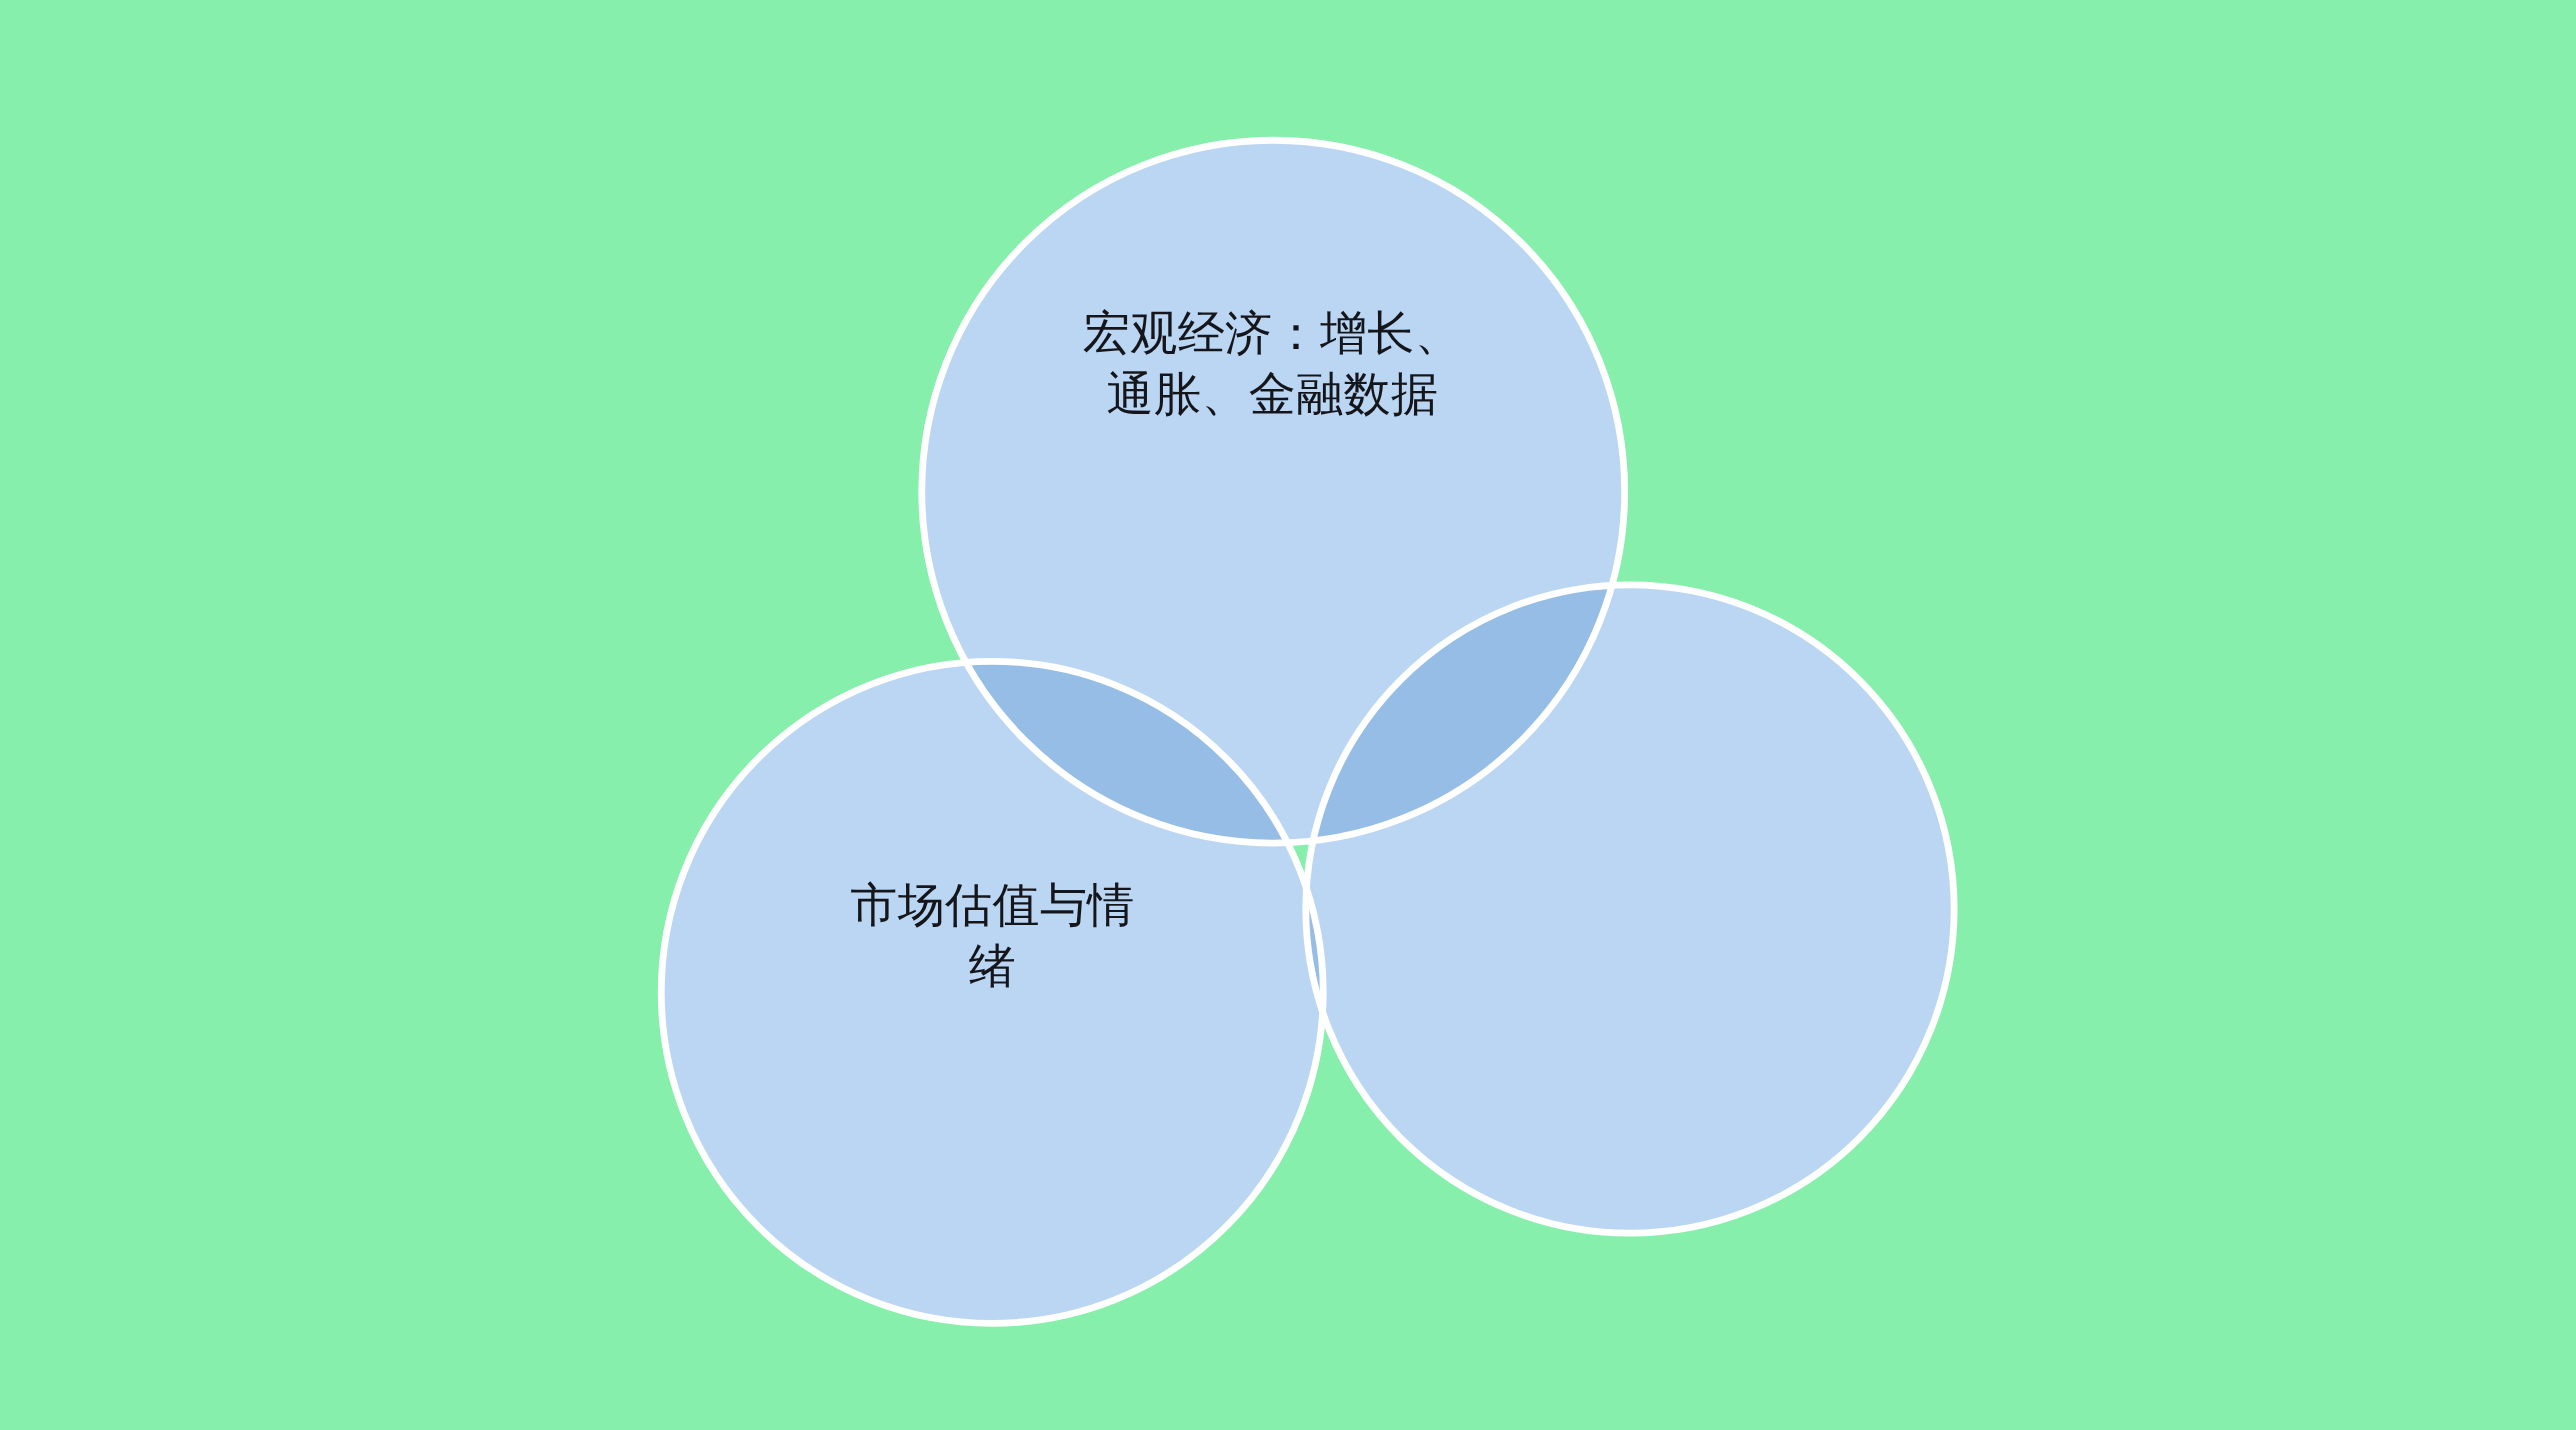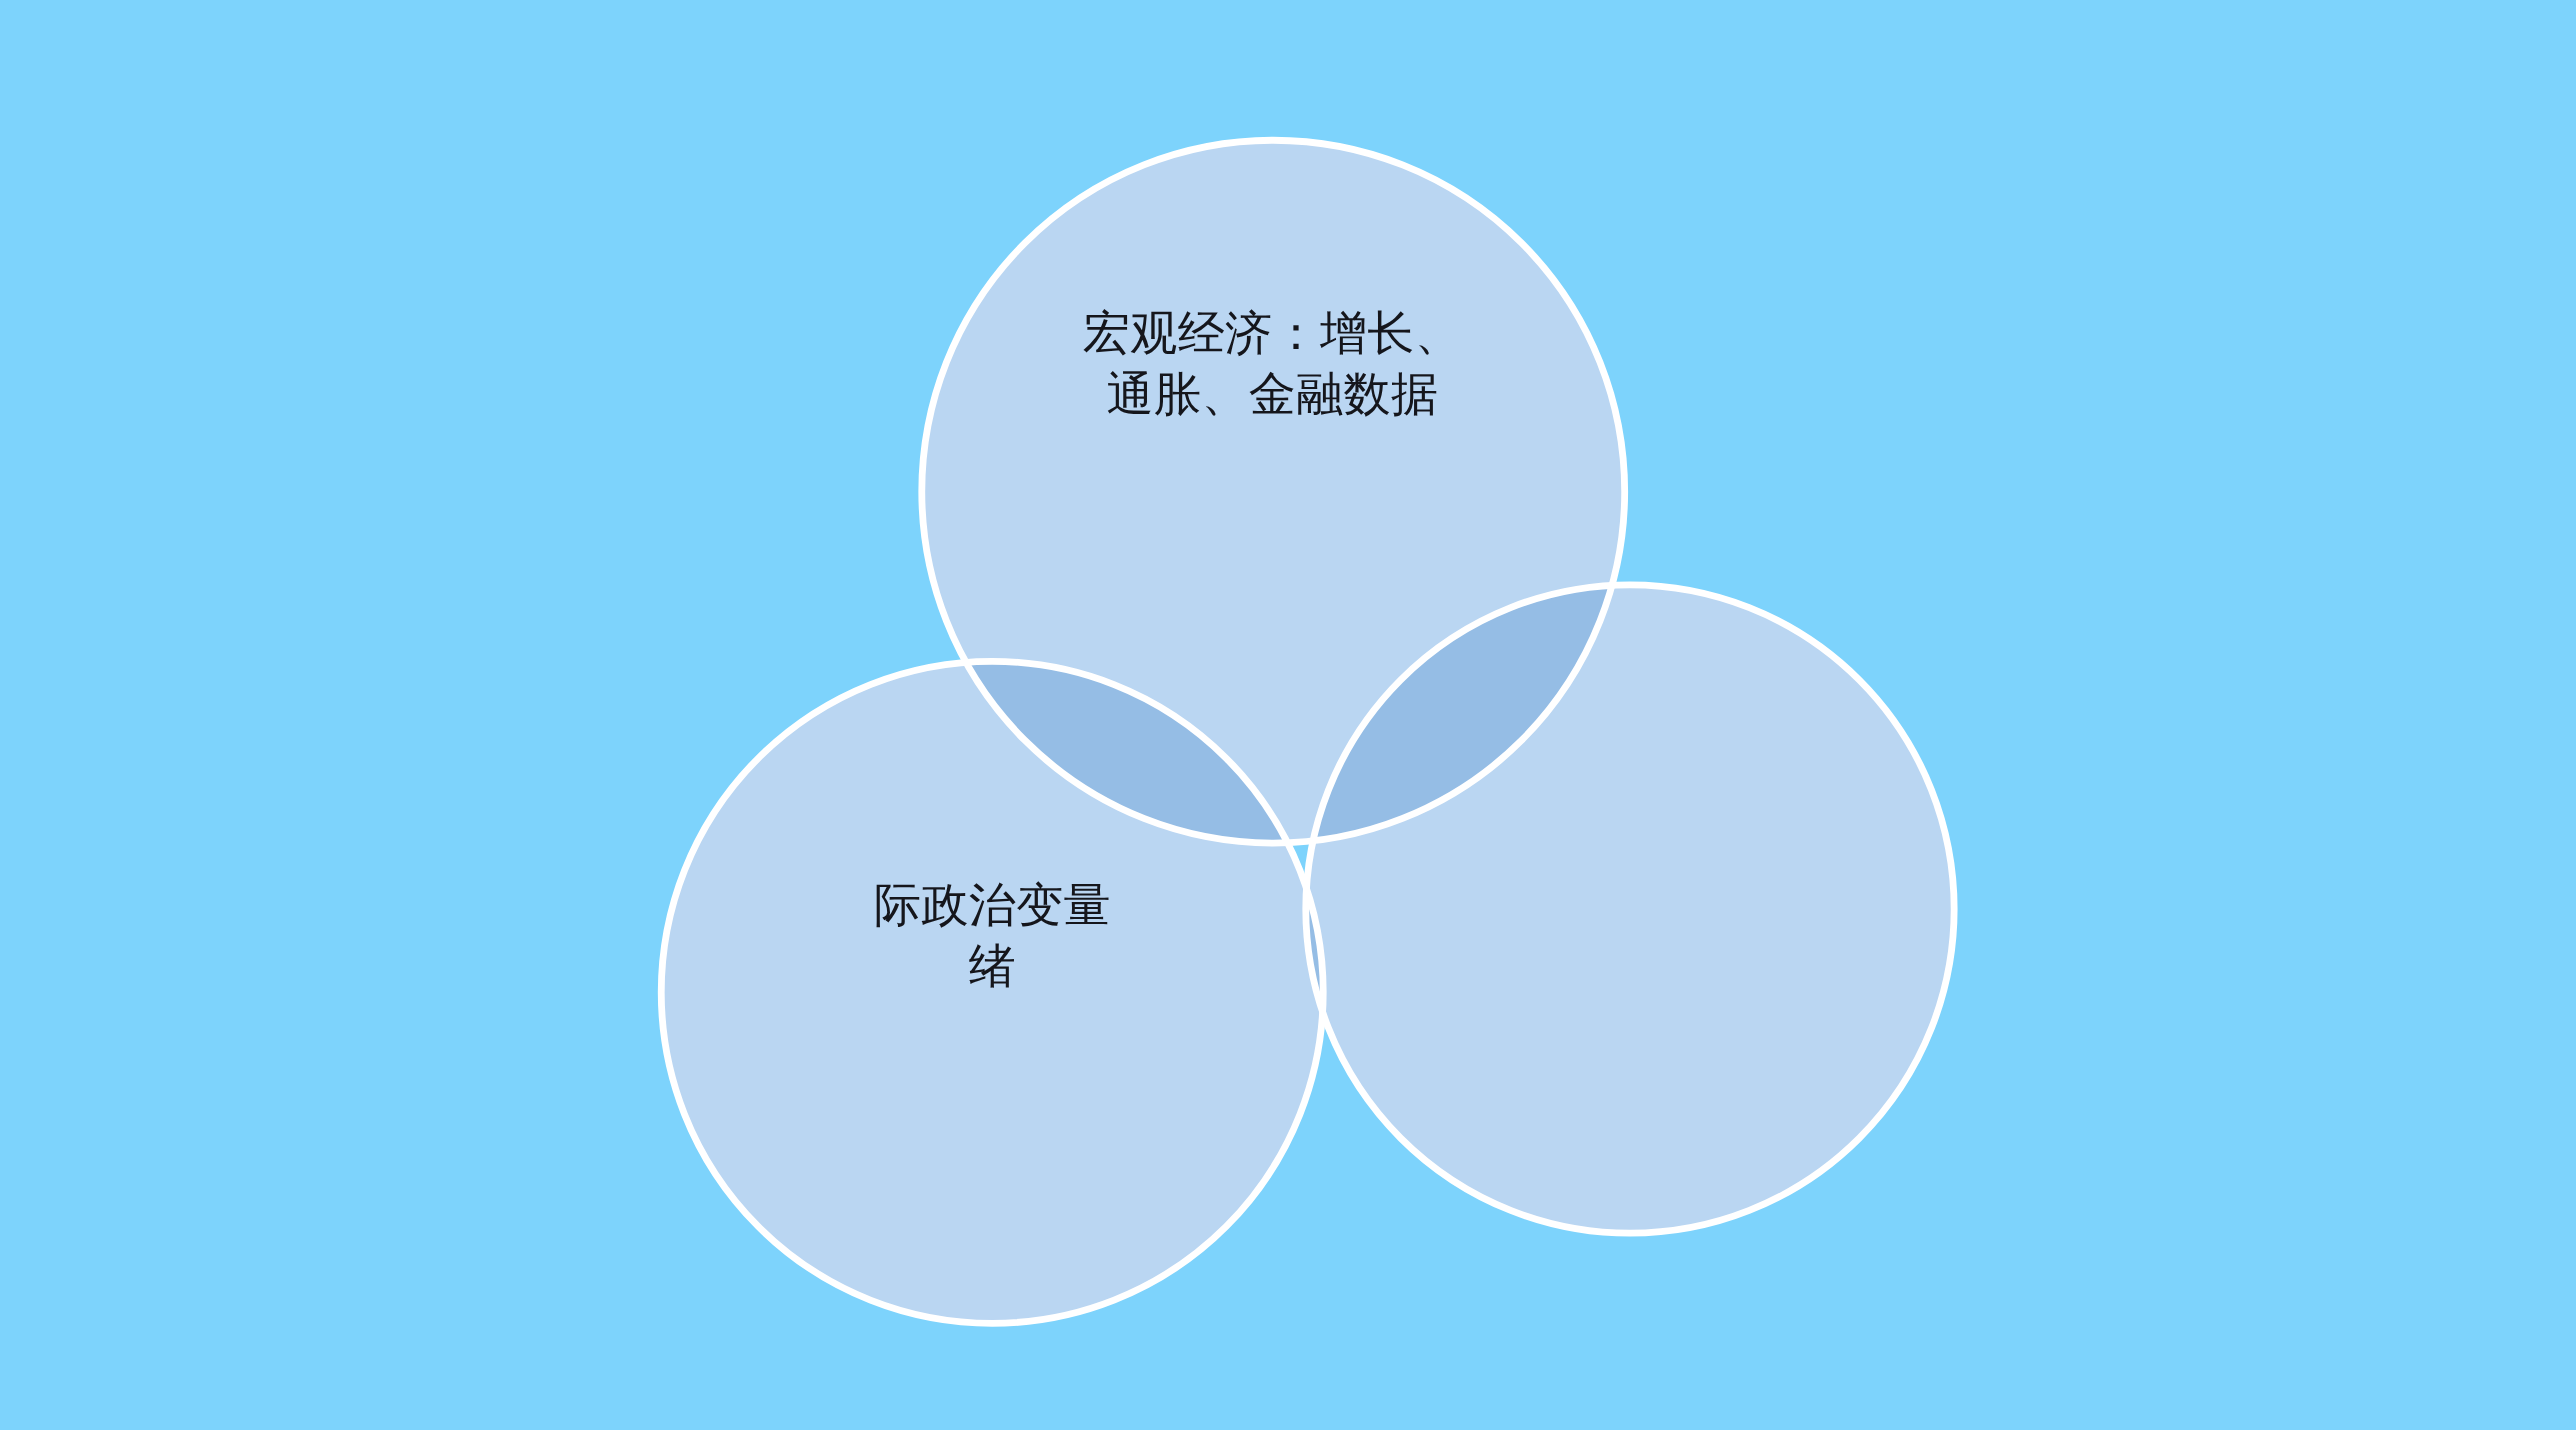--- a/index.html
+++ b/index.html
@@ -10,21 +10,21 @@
   body {
     width: 2576px;
     height: 1431px;
     overflow: hidden;
     font-family: "Liberation Serif", "DejaVu Serif", serif;
   }
   #venn-stage {
     position: relative;
     width: 2576px;
     height: 1431px;
-    background: #7dd3fc;
+    background: #86efac;
   }
   #venn-svg {
     position: absolute;
     left: 0;
     top: 0;
     width: 2576px;
     height: 1431px;
     display: block;
   }
   .venn-label {
@@ -93,18 +93,18 @@
     </g>
 
     <circle cx="1681" cy="649" r="464" fill="none" stroke="#FFFFFF" stroke-width="9"></circle>
     <circle cx="1310" cy="1310" r="437" fill="none" stroke="#FFFFFF" stroke-width="9"></circle>
     <circle cx="2152" cy="1200" r="428" fill="none" stroke="#FFFFFF" stroke-width="9"></circle>
   </svg>
 
   <div class="venn-label" id="label-macro">宏观经济：增长、
 通胀、金融数据</div>
 
-  <div class="venn-label" id="label-market">际政治变量
+  <div class="venn-label" id="label-market">市场估值与情
 绪</div>
 
 
 </div>
 
 
 </body></html>

